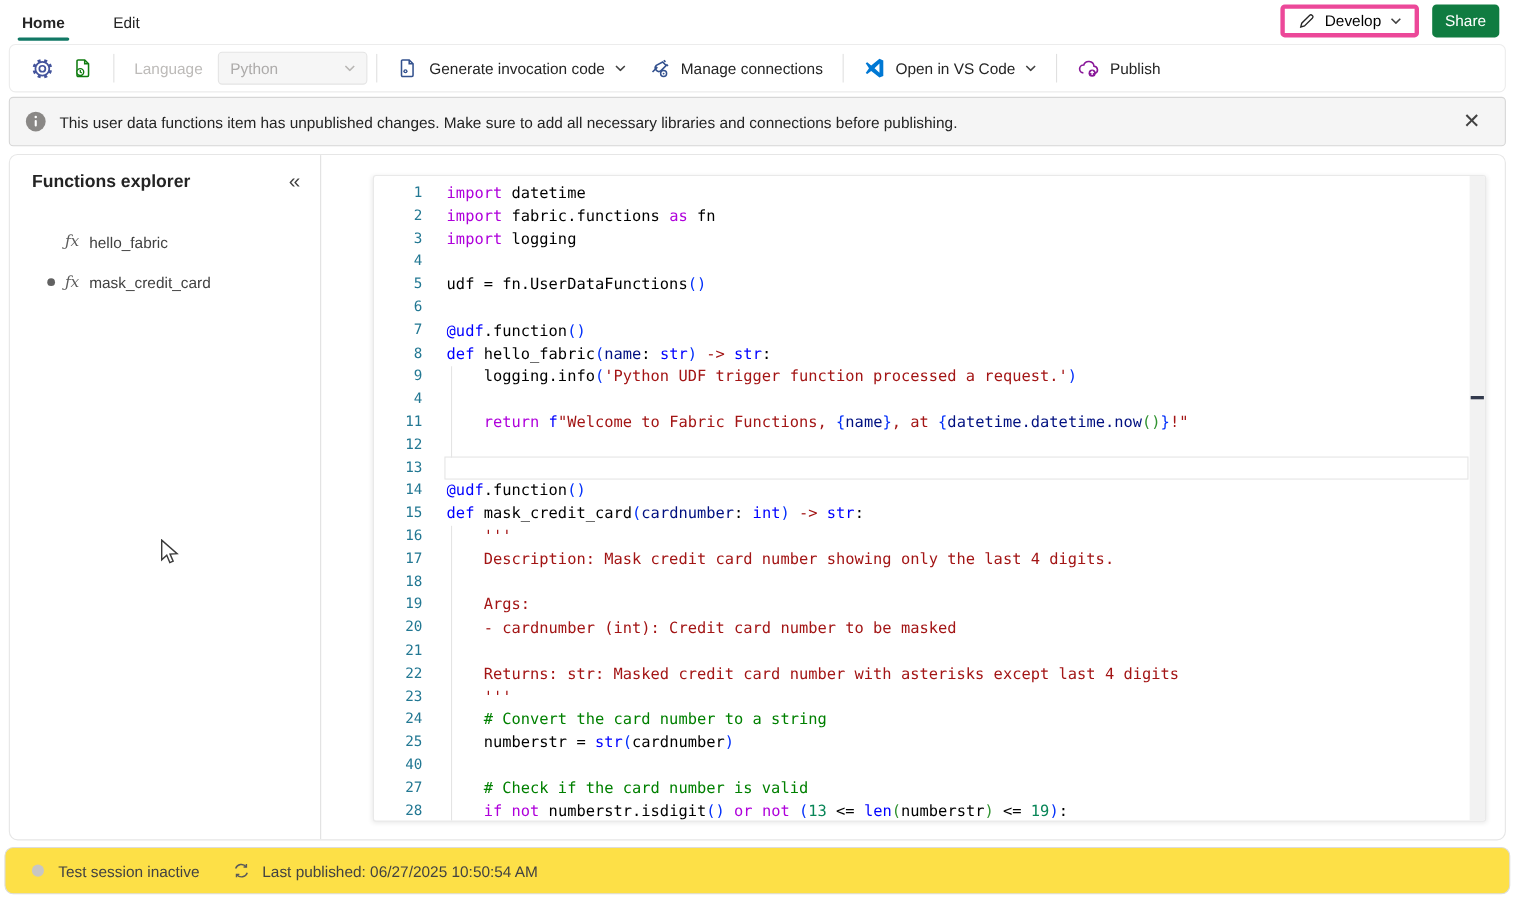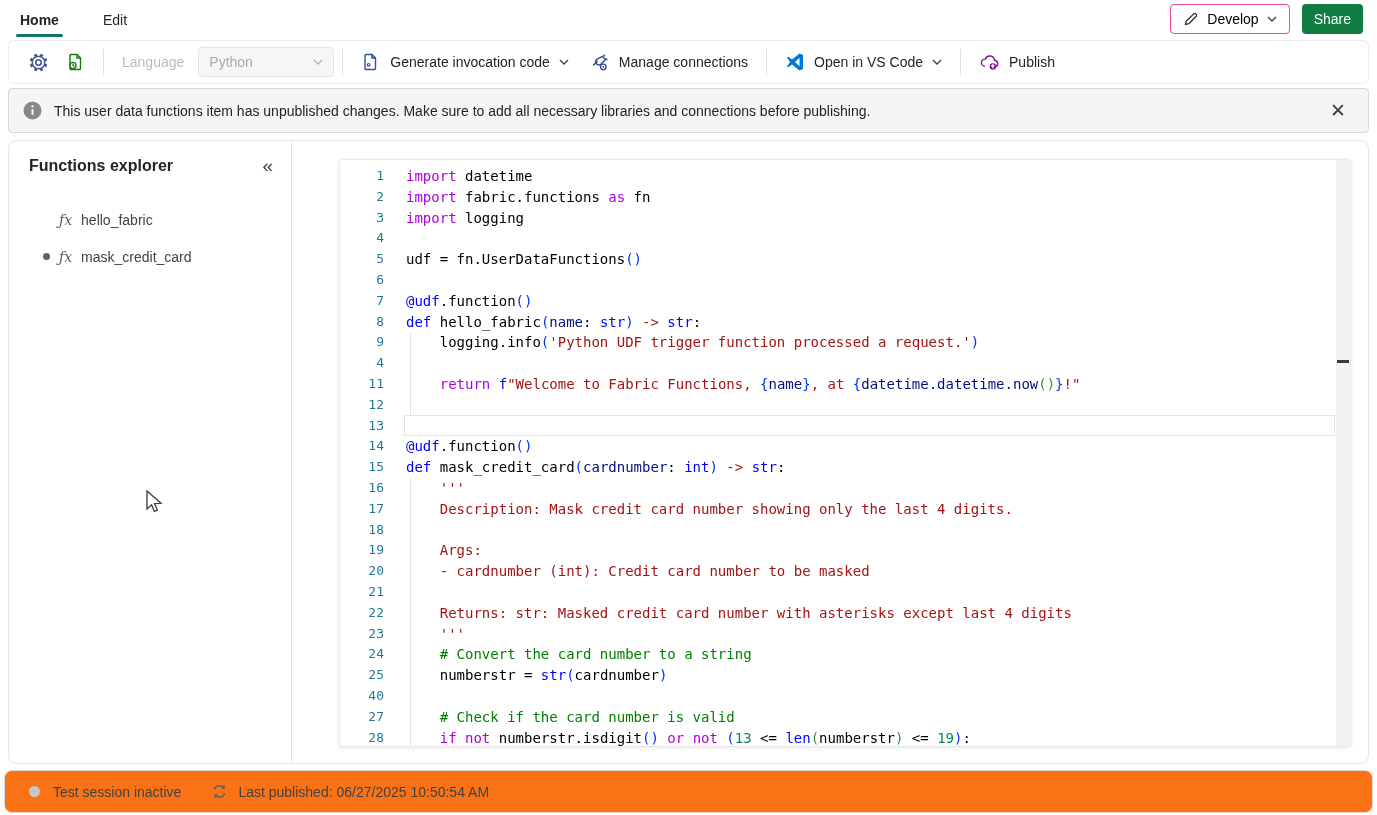--- a/index.html
+++ b/index.html
@@ -6,21 +6,21 @@
   html,body { width:1377px; height:815px; overflow:hidden; background:#fff;
     font-family:"Liberation Sans", sans-serif; color:#242424; }
 
   
   .tabbar { height:38px; display:flex; align-items:center; padding:0 10px 0 18px; background:#fff; }
   .tab { font-size:14px; padding:9px 2px 7px; margin-right:40px; position:relative; cursor:pointer; color:#242424; }
   .tab.active { font-weight:700; }
   .tab.active::after { content:""; position:absolute; left:-2px; right:-2px; bottom:-2px; height:3px;
     background:#117865; border-radius:2px; }
   .hspacer { flex:1; }
-  .develop-btn { display:flex; align-items:center; gap:8px; border:1px solid #ec4899; background:#fff;
+  .develop-btn { display:flex; align-items:center; gap:8px; border:4px solid #ec4899; background:#fff;
     border-radius:4px; height:30px; padding:0 12px; font-size:14px; margin-right:12px; cursor:pointer; }
   .share-btn { background:#107C41; color:#fff; border:none; border-radius:4px; height:30px; padding:0 12px;
     font-size:14px; cursor:pointer; margin-right:4px; }
 
   
   .toolbar { height:44px; margin:2px 8px 0; background:#fff; border:1px solid #ececec; border-radius:6px;
     display:flex; align-items:center; padding:0 10px; }
   .tb-btn { display:flex; align-items:center; gap:9px; padding:0 10px; height:36px; font-size:14px;
     color:#242424; cursor:pointer; border-radius:4px; background:transparent; border:none; }
   .tb-icon-btn { width:38px; justify-content:center; padding:0; }
@@ -64,21 +64,21 @@
   .cur-line { position:absolute; left:64px; right:15px; top:255px; height:21px; border:1px solid #e5e5e5; }
   .indent-guide { position:absolute; width:1px; background:#e4e4e4; left:70px; }
   .ig1 { top:173px; height:83px; } .ig2 { top:318px; height:271px; }
   .vscroll { position:absolute; top:0; right:0; width:14px; bottom:0; background:#f2f2f2; cursor:pointer; }
   .vmark { position:absolute; top:200px; left:1px; right:1px; height:3px; background:#333a4d; }
 
   
   .mouse { position:absolute; left:136px; top:349px; pointer-events:none; }
 
   
-  .statusbar { height:43px; margin:6px 4px 0; background:#f97316; border:1px solid #dcdcdc; border-radius:8px;
+  .statusbar { height:43px; margin:6px 4px 0; background:#fde047; border:1px solid #dcdcdc; border-radius:8px;
     display:flex; align-items:center; padding:0 24px; font-size:14px; color:#424242; }
   .status-dot { width:11px; height:11px; border-radius:50%; background:#c8c6c4; margin-right:13px; }
   .sync { margin:0 10px 0 30px; display:flex; align-items:center; }
 
   svg { display:block; }
 </style>
 </head>
 <body>
 
 <div class="tabbar">

